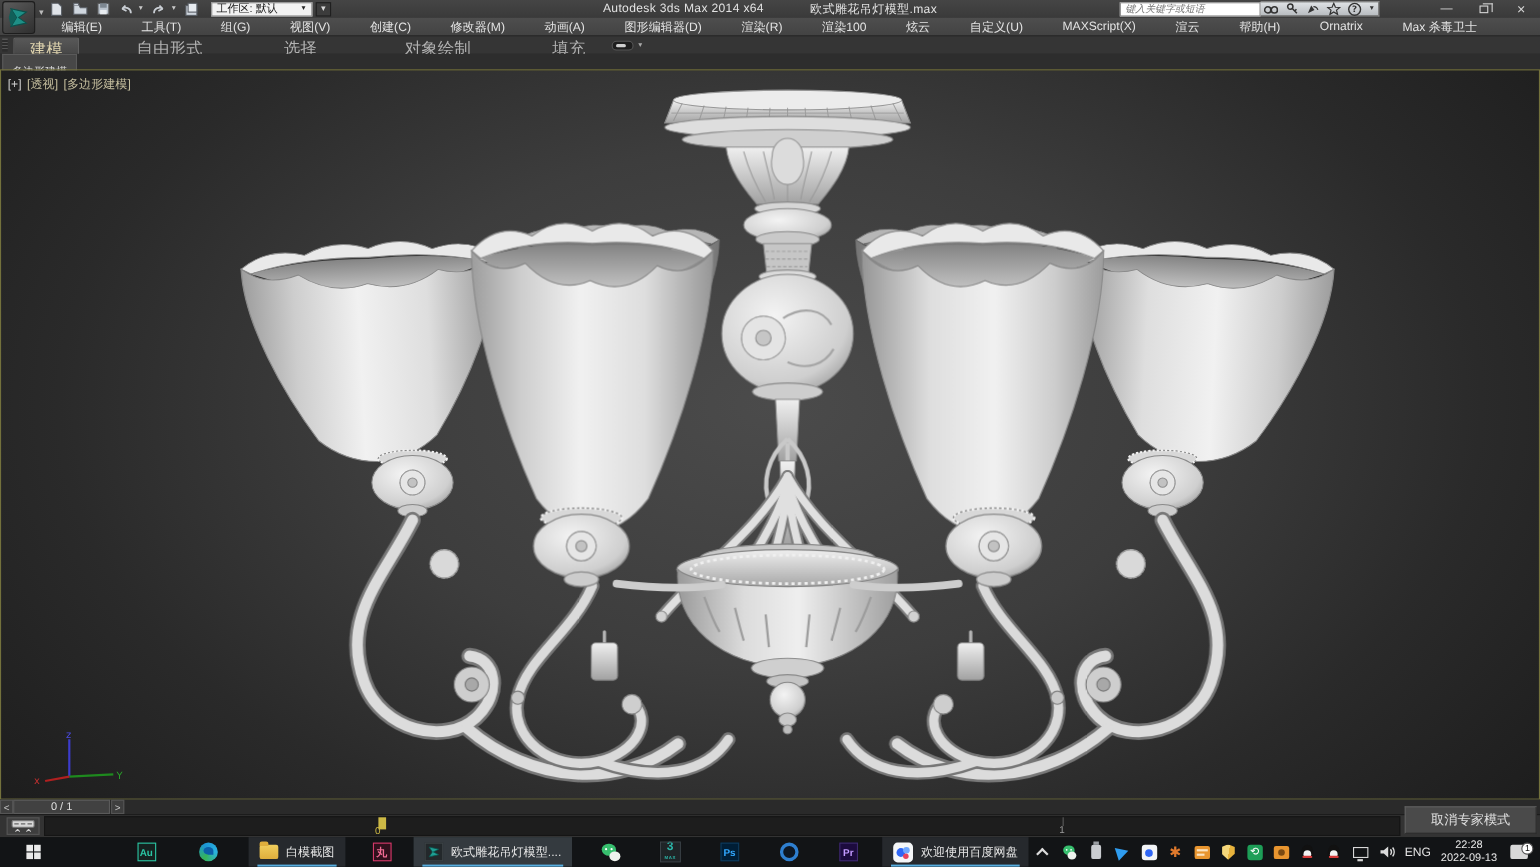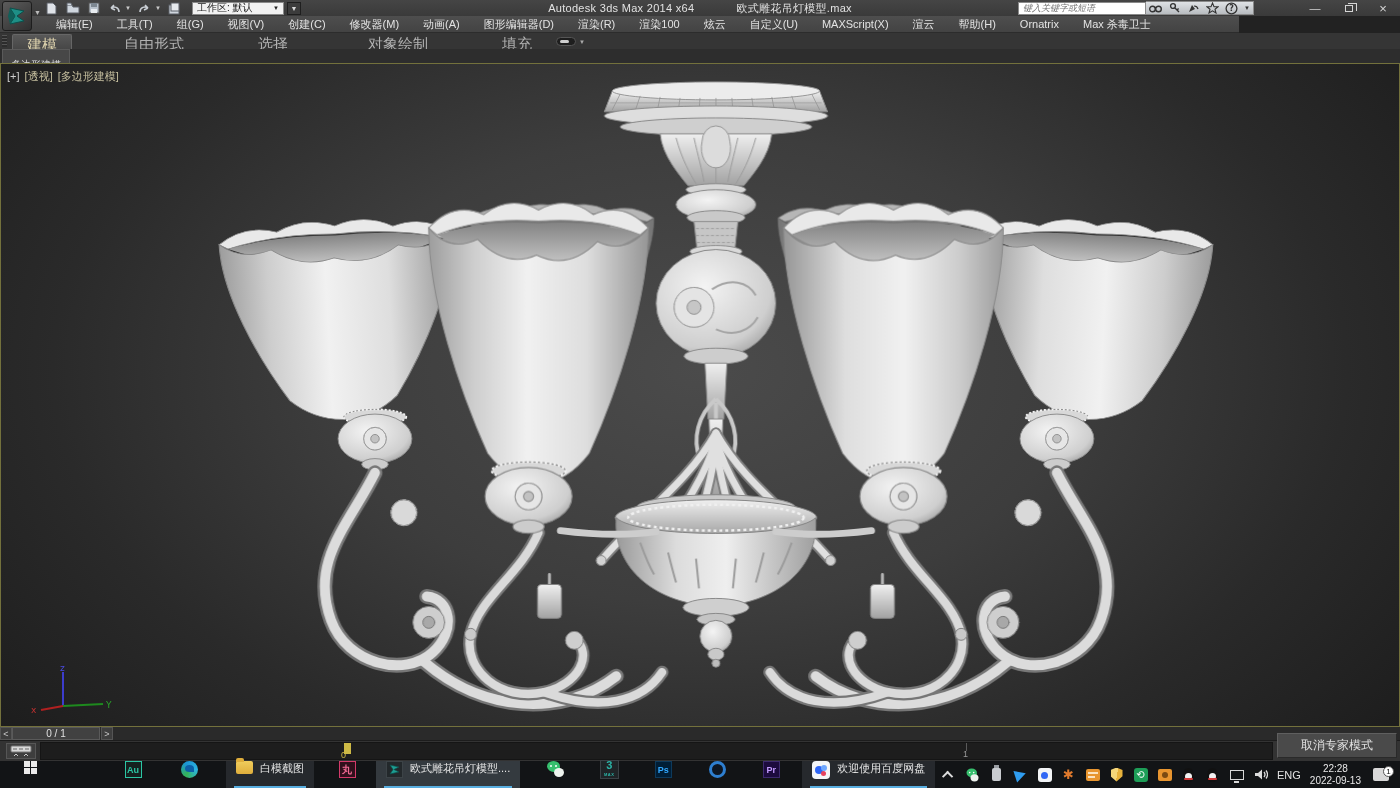--- a/index.html
+++ b/index.html
@@ -32,23 +32,23 @@
     border:1px solid #8a8a8a; border-left:none; padding:0 3px; gap:6px; }
   .sic { width:13px; height:12px; display:flex; align-items:center; justify-content:center; }
   .win-btns { position:absolute; right:0; top:0; height:16px; display:flex; }
   .wbtn { width:34px; height:16px; color:#d5d5d5; font-size:11px; display:flex;
     align-items:center; justify-content:center; }
   .restore-glyph { width:8px; height:7px; border:1px solid #d5d5d5; position:relative; }
   .restore-glyph:before { content:""; position:absolute; left:2px; top:-3px; width:8px; height:7px;
     border:1px solid #d5d5d5; border-bottom:none; border-left:none; }
 
   
-  .menubar { position:absolute; left:0; top:16px; width:1239px; height:17px;
+  .menubar { position:absolute; left:0; top:16px; width:1400px; height:17px;
     background:linear-gradient(#4e4e4e,#434343); display:flex; align-items:center;
-    padding-left:44px; gap:0; border-bottom:1px solid #2c2c2c; }
+    padding-left:44px; gap:12px; border-bottom:1px solid #2c2c2c; }
   .menu-item { font-size:11px; color:#e3e3e3; padding:0 12px; height:17px; display:flex; align-items:center; }
 
   
   .ribbontabs { position:absolute; left:0; top:33px; width:1400px; height:16px; background:#353535;
     display:flex; align-items:flex-end; padding-left:12px; }
   .grip { position:absolute; left:2px; top:2px; bottom:2px; width:5px;
     background:repeating-linear-gradient(#555 0 1px,#2c2c2c 1px 3px); }
   .rtab { font-size:15px; color:#b2b2b2; padding:1px 14px 2px; height:15px; }
   .rtab.active { background:linear-gradient(#585858,#474747); color:#ded3ae;
     border:1px solid #666; border-bottom:none; border-radius:2px 2px 0 0; }
@@ -90,21 +90,21 @@
   .frame0-num { position:absolute; left:300px; top:7px; color:#cdb945; font-size:9px; }
   .frame1-tick { position:absolute; left:925px; top:0; width:1px; height:8px; background:#5a5a5a; }
   .frame1-num { position:absolute; left:922px; top:6px; color:#9a9a9a; font-size:9px; }
   .expert-btn { position:absolute; right:3px; top:6px; width:120px; height:25px; background:#4a4a4a;
     border:1px solid #5f5f5f; border-bottom-color:#2a2a2a; border-right-color:#2a2a2a;
     color:#e0e0e0; font-size:12px; display:flex; align-items:center; justify-content:center; }
 
   
   .taskbar { position:absolute; left:0; top:761px; width:1400px; height:27px; background:#121416;
     display:flex; align-items:center; }
-  .tk { height:27px; display:flex; justify-content:center; position:relative; }
+  .tk { height:27px; display:flex; align-items:center; justify-content:center; position:relative; }
   .tk-win { padding:0 10px; }
   .tk-label { color:#e6e6e6; font-size:11px; margin-left:7px; white-space:nowrap; }
   .tk-active { background:#26292d; }
   .tk-active.bright { background:#343a3f; }
   .underline { position:absolute; left:8px; right:8px; bottom:0; height:2px; background:#58aee0; }
   .start-grid { width:14px; height:14px; display:grid; grid-template-columns:6px 6px; grid-template-rows:6px 6px; gap:1px; }
   .start-grid div { background:#eaeaea; }
   .au-icon { width:17px; height:17px; background:#15211f; border:1.5px solid #2bc6a4; color:#2bc6a4;
     font-size:9px; font-weight:bold; display:flex; align-items:center; justify-content:center; }
   .edge-icon { width:17px; height:17px; border-radius:50%;

